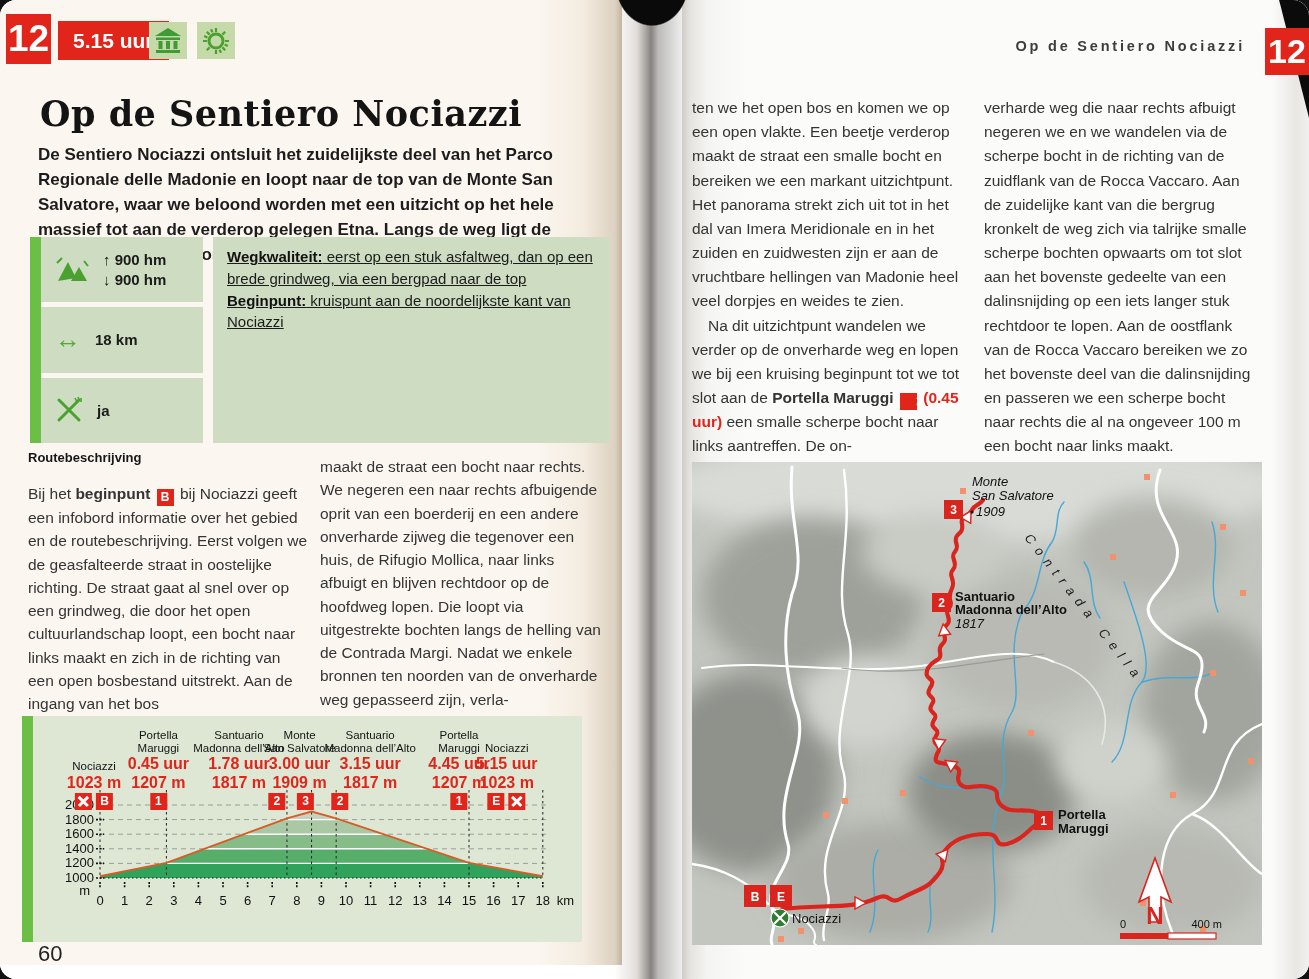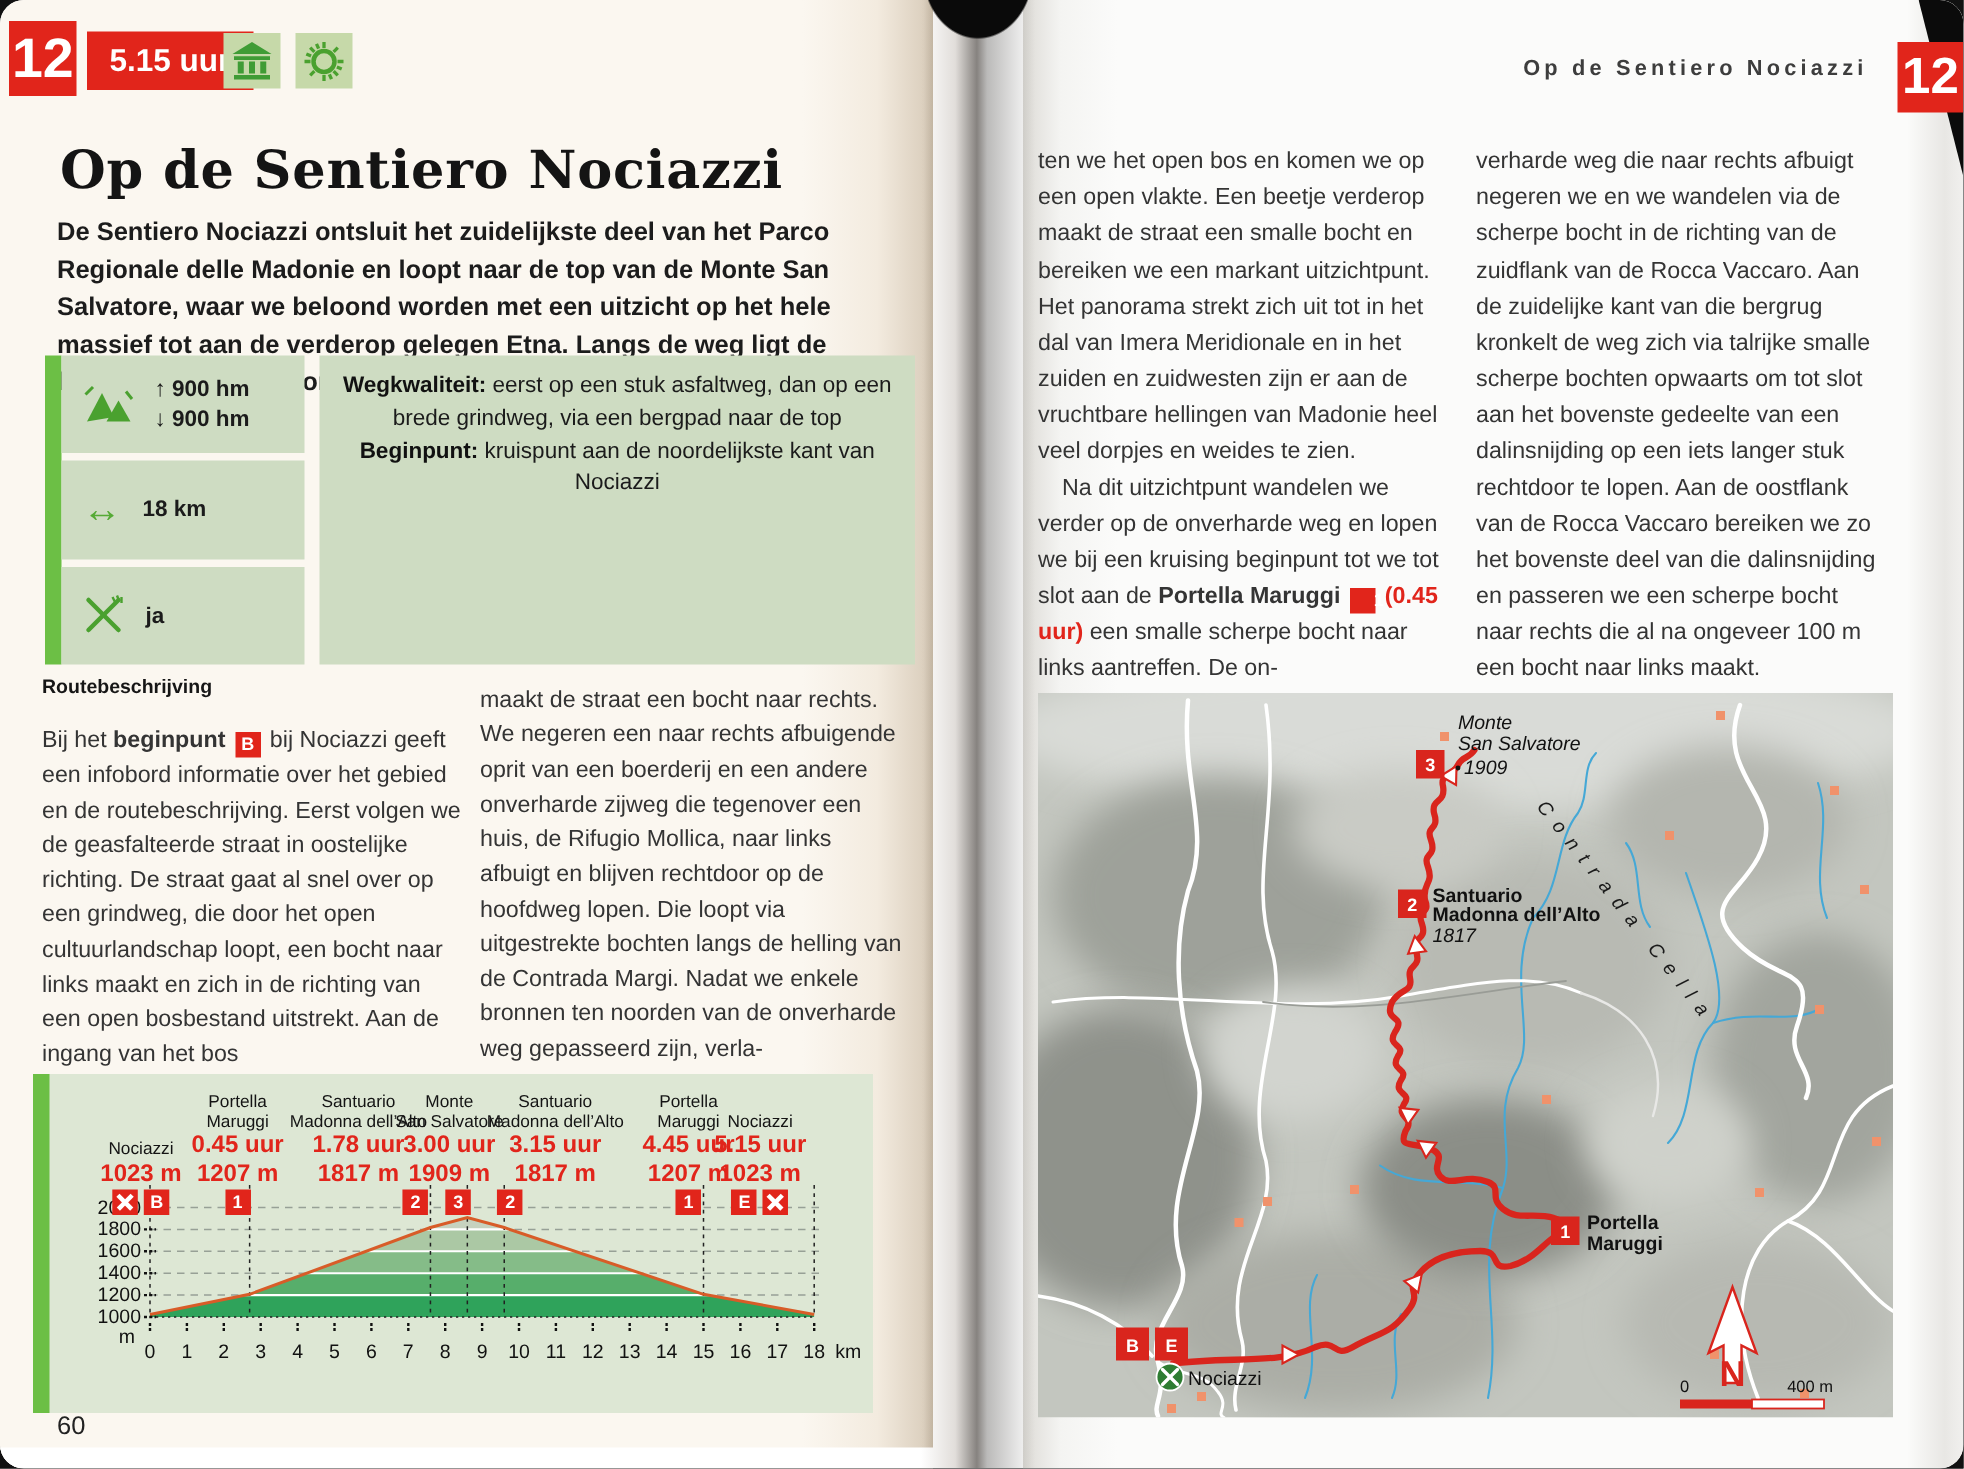--- a/index.html
+++ b/index.html
@@ -23,29 +23,29 @@
             display:flex;align-items:center;justify-content:center;font-weight:bold;font-size:37px;}
   .badge-dur{position:absolute;left:58px;top:21px;height:39px;padding:0 15px;background:#e1251b;color:#fff;
             font-weight:bold;font-size:21px;line-height:39px;}
   .iconbox{position:absolute;top:22px;width:38px;height:37px;background:#c6d9a9;display:flex;align-items:center;justify-content:center;}
   .iconbox.temple{left:149px;} .iconbox.sun{left:197px;}
 
   .title{position:absolute;left:40px;top:70px;font-family:"DejaVu Serif",serif;font-size:35px;color:#141414;letter-spacing:.5px;}
   .intro{position:absolute;left:38px;top:126px;width:567px;font-weight:bold;font-size:17px;line-height:1.47;color:#1c1c1c;}
 
   
-  .infobox{position:absolute;left:30px;top:237px;width:580px;height:222px;text-align:center;}
+  .infobox{position:absolute;left:30px;top:237px;width:580px;height:222px;}
   .stats-bar{position:absolute;left:0;top:0;width:11px;height:206px;background:#6cbf45;}
   .stats-panel{position:absolute;left:11px;top:0;width:162px;height:206px;display:flex;flex-direction:column;gap:5px;}
   .stat-row{background:#cedcc2;flex:1;display:flex;align-items:center;padding-left:14px;gap:14px;}
   .stat-text{font-weight:bold;font-size:15px;color:#1b1b1b;line-height:1.3;}
   .garrow{color:#55aa35;font-weight:bold;font-size:26px;}
   .info-panel{position:absolute;left:183px;top:0;width:397px;height:206px;background:#cedcc2;box-sizing:border-box;
               padding:9px 14px;font-size:15px;line-height:1.45;color:#1b1b1b;}
-  .info-panel p{margin:0;}
+  .info-panel p{margin:0;text-decoration:underline;}
   .info-panel b{color:#111;}
 
   
   .route-head{position:absolute;left:28px;top:450px;font-weight:bold;font-size:13px;color:#161616;}
   .colL1{position:absolute;left:28px;top:482px;width:280px;font-size:15.5px;line-height:1.5;color:#343434;}
   .colL2{position:absolute;left:320px;top:455px;width:282px;font-size:15.5px;line-height:1.5;color:#343434;}
 
   .rbadge{display:inline-block;width:17px;height:17px;background:#e1251b;color:#fff;text-align:center;
           font-weight:bold;font-size:12px;line-height:17px;margin:0 2px;vertical-align:-2px;position:relative;}
   .rbadge.food::before,.rbadge.food::after{content:'';position:absolute;left:2px;top:7px;width:13px;height:2.6px;background:#fff;}
@@ -55,21 +55,21 @@
   
   .chartbox{position:absolute;left:22px;top:716px;width:560px;height:226px;background:#dde7d4;}
   .chart-bar{position:absolute;left:0;top:0;width:11px;height:226px;background:#6cbf45;}
   #wp-labels{position:absolute;left:0;top:2px;width:560px;height:92px;z-index:2;}
   .wp-col{position:absolute;bottom:0;transform:translateX(-50%);display:flex;flex-direction:column;
           align-items:center;line-height:1.15;white-space:nowrap;}
   .wp-name{font-size:11.5px;color:#141414;}
   .wp-time,.wp-elev{font-size:16px;font-weight:bold;color:#e1251b;}
   .wp-badges{margin-top:1px;display:flex;}
   #profile-svg{position:absolute;left:0;top:60px;z-index:1;}
-  .pagenum{position:absolute;left:38px;top:941px;font-size:17px;color:#222;text-align:right;}
+  .pagenum{position:absolute;left:38px;top:941px;font-size:22px;color:#222;text-align:right;}
 
   
   .r-header{position:absolute;right:64px;top:38px;font-weight:bold;font-size:14.5px;letter-spacing:2.8px;color:#3d3d3d;}
   .badge12R{position:absolute;right:0;top:28px;width:44px;height:47px;background:#e1251b;color:#fff;z-index:7;
             display:flex;align-items:center;justify-content:center;font-weight:bold;font-size:34px;}
   .colR1{position:absolute;left:10px;top:96px;width:276px;font-size:15.5px;line-height:1.56;color:#343434;}
   .colR2{position:absolute;left:302px;top:96px;width:276px;font-size:15.5px;line-height:1.56;color:#343434;}
   .colR1 p,.colR2 p{margin:0;}
   .p-indent{text-indent:16px;}
 

